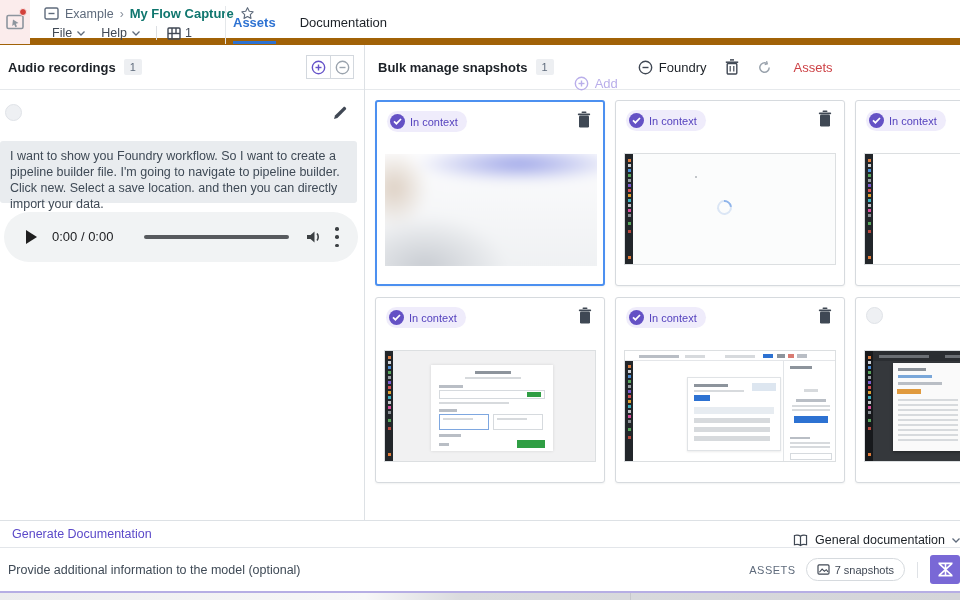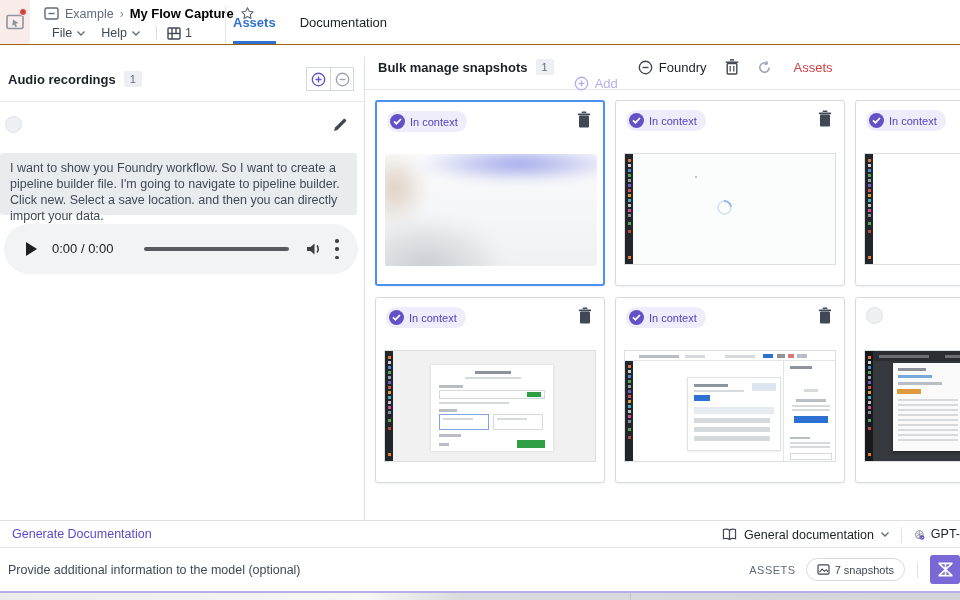--- a/index.html
+++ b/index.html
@@ -1,42 +1,42 @@
 <!DOCTYPE html>
 <html><head>
 <meta charset="utf-8">
 <style>
   * { margin:0; padding:0; box-sizing:border-box; }
   html,body { width:960px; height:600px; overflow:hidden; background:#fff;
     font-family:"Liberation Sans","DejaVu Sans",sans-serif; color:#1c2127; }
   svg { display:block; }
 
   
-  .topbar { position:absolute; left:0; top:0; width:960px; height:45px; background:#fff; border-bottom:1px solid #a16207; }
+  .topbar { position:absolute; left:0; top:0; width:960px; height:45px; background:#fff; border-bottom:7px solid #a16207; }
   .appbadge { position:absolute; left:0; top:0; width:30px; height:44px; background:#fbecec; display:flex; align-items:center; justify-content:center; }
   .appbadge .reddot { position:absolute; left:19px; top:8px; width:8px; height:8px; border-radius:50%; background:#d3413b; border:1px solid #fbecec; }
   .crumbrow { position:absolute; left:44px; top:4px; height:19px; display:flex; align-items:center; gap:6px; }
   .crumb-project { font-size:12.5px; color:#5f6b7c; }
   .crumb-sep { font-size:12px; color:#8a929e; }
-  .crumb-title { font-size:13px; font-weight:bold; color:#000000; }
+  .crumb-title { font-size:13px; font-weight:bold; color:#0f766e; }
   .menurow { position:absolute; left:46px; top:24px; height:18px; display:flex; align-items:center; gap:4px; }
   .menu-item { display:flex; align-items:center; gap:5px; font-size:12.5px; color:#404854; padding:0 6px; cursor:default; }
   .mini-sep { width:1px; height:14px; background:#dcdfe3; margin:0 6px; }
   .branch-wrap { display:flex; align-items:center; gap:4px; font-size:12.5px; color:#404854; }
   .hdr-divider { position:absolute; left:225px; top:6px; width:1px; height:38px; background:#e4e7ea; }
   .tabs { position:absolute; left:233px; top:0; height:44px; display:flex; align-items:center; gap:24px; }
   .tab { font-size:13px; color:#1c2127; height:44px; display:flex; align-items:center; position:relative; cursor:default; }
   .tab.active { color:#2d72d2; font-weight:bold; }
   .tab.active::after { content:""; position:absolute; left:0; right:0; bottom:0; height:3px; background:#2d72d2; }
   .record-btn { position:absolute; right:14px; top:8px; height:28px; padding:0 12px; display:flex; align-items:center; gap:8px;
     background:#f6f7f9; border:1px solid #d3d8de; border-radius:2px; font-size:13px; color:#1c2127; }
   .record-dot { width:10px; height:10px; border-radius:50%; background:#d24a43; }
 
   
-  .left-panel { position:absolute; left:0; top:57px; width:365px; height:475px; border-right:1px solid #dde1e5; background:#fff; }
+  .left-panel { position:absolute; left:0; top:45px; width:365px; height:475px; border-right:1px solid #dde1e5; background:#fff; }
   .panel-head { position:absolute; left:0; top:0; right:0; height:45px; border-bottom:1px solid #e6e9ec; display:flex; align-items:center; }
   .panel-title { font-size:13px; font-weight:bold; color:#1c2127; margin-left:8px; }
   .count-badge { font-size:11px; color:#5f6b7c; background:#edeff2; border-radius:2px; padding:2px 6px; margin-left:8px; }
   .stepper { position:absolute; right:10px; top:10px; display:flex; }
   .stepper .stepbtn { width:24px; height:24px; background:#fff; border:1px solid #d3d8de; display:flex; align-items:center; justify-content:center; }
   .stepper .stepbtn:first-child { border-right:none; }
   .audio-check { position:absolute; left:5px; top:59px; width:17px; height:17px; border-radius:50%; background:#eef0f3; border:1px solid #e0e3e8; }
   .pencil-btn { position:absolute; right:16px; top:60px; width:16px; height:16px; }
   .transcript { position:absolute; left:0; top:96px; width:357px; height:62px; background:#e9ecef; border-radius:3px;
     padding:7px 10px; font-size:12.5px; line-height:16px; color:#3f4a56; }
@@ -99,21 +99,21 @@
   .t5top { position:absolute; left:0; top:0; width:212px; height:10px; border-bottom:1px solid #e4e6e9; background:#fff; }
   .rpanel { position:absolute; left:158px; top:10px; width:54px; height:102px; border-left:1px solid #e2e5e8; background:#fff; }
   
   .t6 { background:#35383c; }
   .t6top { position:absolute; left:0; top:0; width:212px; height:10px; background:#2a2d31; }
   .dropdownp { position:absolute; left:28px; top:12px; width:92px; height:88px; background:#fafafa; box-shadow:0 1px 3px rgba(0,0,0,.4); }
 
   
   .gen-row { position:absolute; left:0; top:520px; width:960px; height:28px; background:#fff; border-top:1px solid #dde1e5; border-bottom:1px solid #e3e6ea; display:flex; align-items:center; }
   .gen-link { font-size:12.5px; color:#5b49c9; margin-left:12px; }
-  .gen-right { position:absolute; right:0; top:0; height:27px; display:flex; align-items:center; }
+  .gen-right { position:absolute; right:0; top:12px; height:27px; display:flex; align-items:center;flex-direction:column; }
   .doc-select { display:flex; align-items:center; gap:7px; font-size:12.5px; color:#1c2127; }
   .vsep { width:1px; height:16px; background:#dfe2e6; margin:0 12px; }
   .model-chip { display:flex; align-items:flex-start; gap:6px; font-size:12.5px; color:#1c2127; width:46px; overflow:hidden; white-space:nowrap; }
   .prompt-row { position:absolute; left:0; top:548px; width:960px; height:43px; background:#fff; display:flex; align-items:center; }
   .prompt-input { border:none; outline:none; background:transparent; font-size:12.5px; color:#3f4a56; margin-left:8px; width:420px; font-family:inherit; }
   .prompt-input::placeholder { color:#3f4a56; opacity:1; }
   .prompt-right { position:absolute; right:0; top:0; height:43px; display:flex; align-items:center; }
   .assets-label { font-size:11px; color:#5f6b7c; letter-spacing:.5px; }
   .snap-pill { display:flex; align-items:center; gap:5px; height:23px; border:1px solid #d6dade; border-radius:12px; padding:0 10px; margin-left:10px; font-size:11px; color:#404854; background:#fff; }
   .aip-btn { width:30px; height:29px; background:#7968d6; border:none; border-radius:3px; display:flex; align-items:center; justify-content:center; margin-right:0; }

